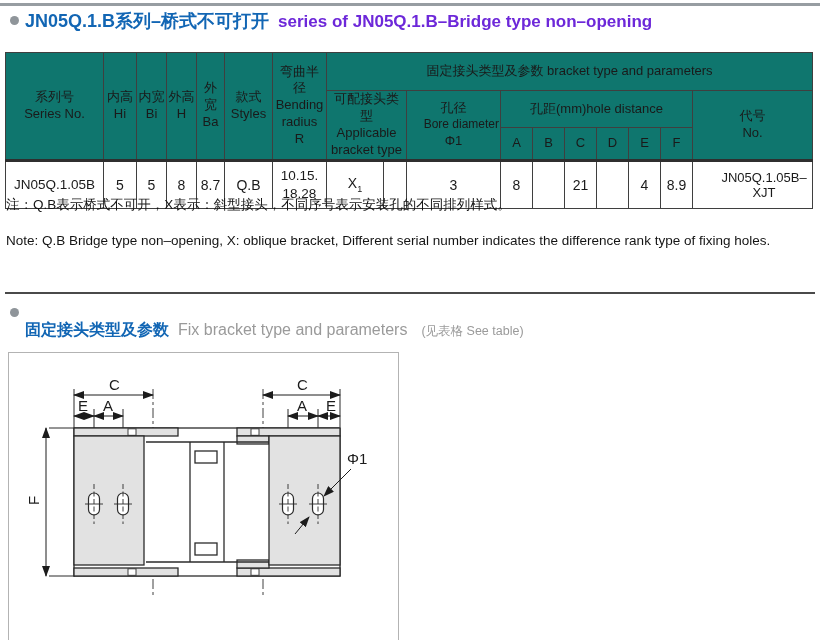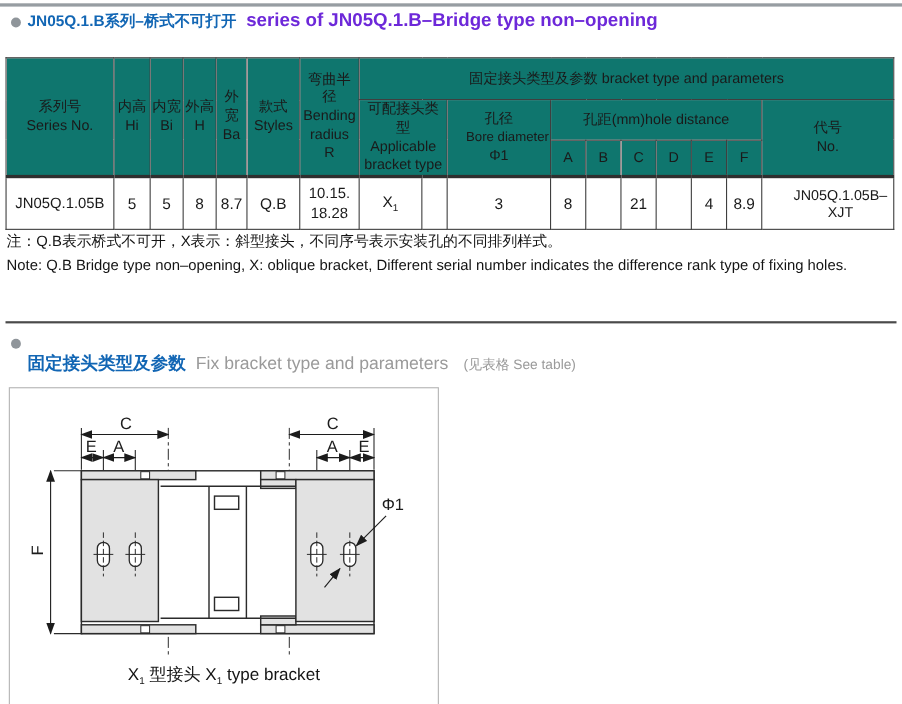--- a/index.html
+++ b/index.html
@@ -1,20 +1,20 @@
 <!DOCTYPE html>
 <html><head>
 <meta charset="utf-8">
 <style>
   html,body{margin:0;padding:0;width:820px;height:640px;background:#ffffff;overflow:hidden;
     font-family:"Liberation Sans","DejaVu Sans",sans-serif;color:#1a1a1a;}
   .rule{position:absolute;background:#979da2;}
   .bullet{position:absolute;width:9px;height:9px;border-radius:50%;background:#8f959a;}
   .sec-title{position:absolute;white-space:nowrap;}
-  .t-zh{color:#1266b4;font-weight:bold;font-size:14px;}
+  .t-zh{color:#1266b4;font-weight:bold;font-size:18px;}
   .t-en{color:#6d28d9;font-size:17px;margin-left:9px;font-weight:bold;}
   .t-zh2{color:#1266b4;font-weight:bold;font-size:16px;}
   .t-en2{color:#9a9a9a;font-size:16px;margin-left:9px;}
   .t-see{color:#9a9a9a;font-size:12.5px;margin-left:14px;}
   
   .tblwrap{position:absolute;left:5px;top:52px;}
   table{border-collapse:collapse;table-layout:fixed;width:807px;}
   th,td{border:1px solid #3f3f3f;text-align:center;vertical-align:middle;padding:0 1px;
     font-weight:normal;overflow:hidden;}
   thead th{background:#0f766e;font-size:13px;line-height:1.25;}
@@ -146,21 +146,21 @@
       <td>21</td>
       <td></td>
       <td>4</td>
       <td>8.9</td>
       <td class="cell-no">JN05Q.1.05B–XJT</td>
     </tr>
   </tbody>
 </table>
 </div>
 
-<div class="note" style="top:211px;">注：Q.B表示桥式不可开，X表示：斜型接头，不同序号表示安装孔的不同排列样式。</div>
+<div class="note" style="top:196px;">注：Q.B表示桥式不可开，X表示：斜型接头，不同序号表示安装孔的不同排列样式。</div>
 <div class="note" style="top:233px;">Note: Q.B Bridge type non–opening, X: oblique bracket, Different serial number indicates the difference rank type of fixing holes.</div>
 
 <div class="rule" style="left:5px;top:292px;width:810px;height:2px;background:#4a4a4a;"></div>
 <div class="bullet" style="left:10px;top:308px;"></div>
 <div class="sec-title" style="left:25px;top:320px;">
   <span class="t-zh2">固定接头类型及参数</span><span class="t-en2">Fix bracket type and parameters</span><span class="t-see">(见表格 See table)</span>
 </div>
 
 <div class="drawbox">
   <svg width="389" height="250" viewBox="0 0 389 250">
@@ -251,14 +251,13 @@
     <text x="100" y="37">C</text>
     <text x="288" y="37">C</text>
     <text x="69" y="58">E</text>
     <text x="94" y="58">A</text>
     <text x="288" y="58">A</text>
     <text x="317" y="58">E</text>
     <text x="26" y="156" transform="rotate(-90 26 152)">F</text>
     <text x="338" y="111">Φ1</text>
   </svg>
 
-  <div class="caption"><span>X</span><sub>1</sub><span> 型接头  </span><span>X</span><sub>1</sub><span> type bracket</span></div>
 </div>
 
 </body></html>

